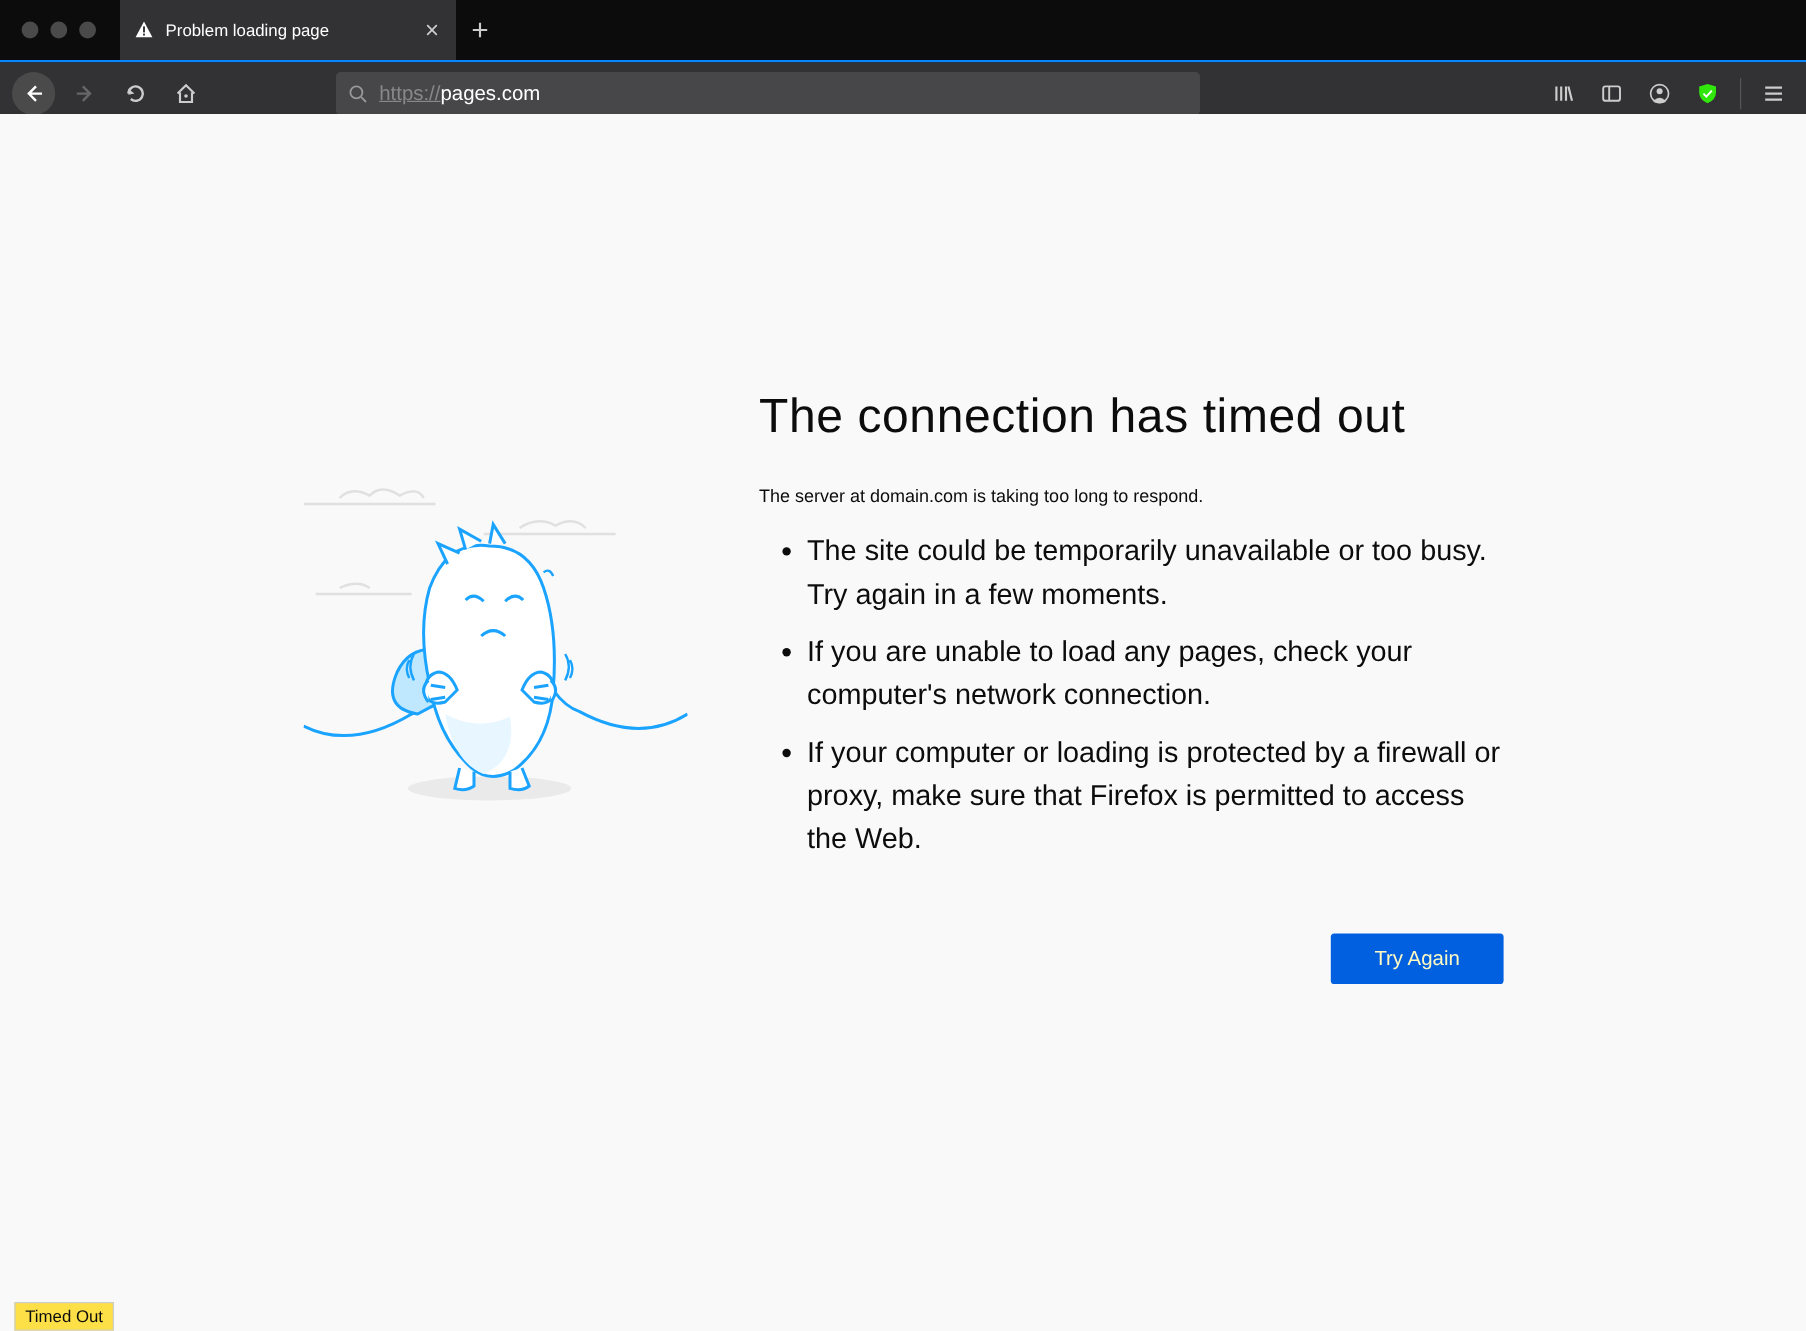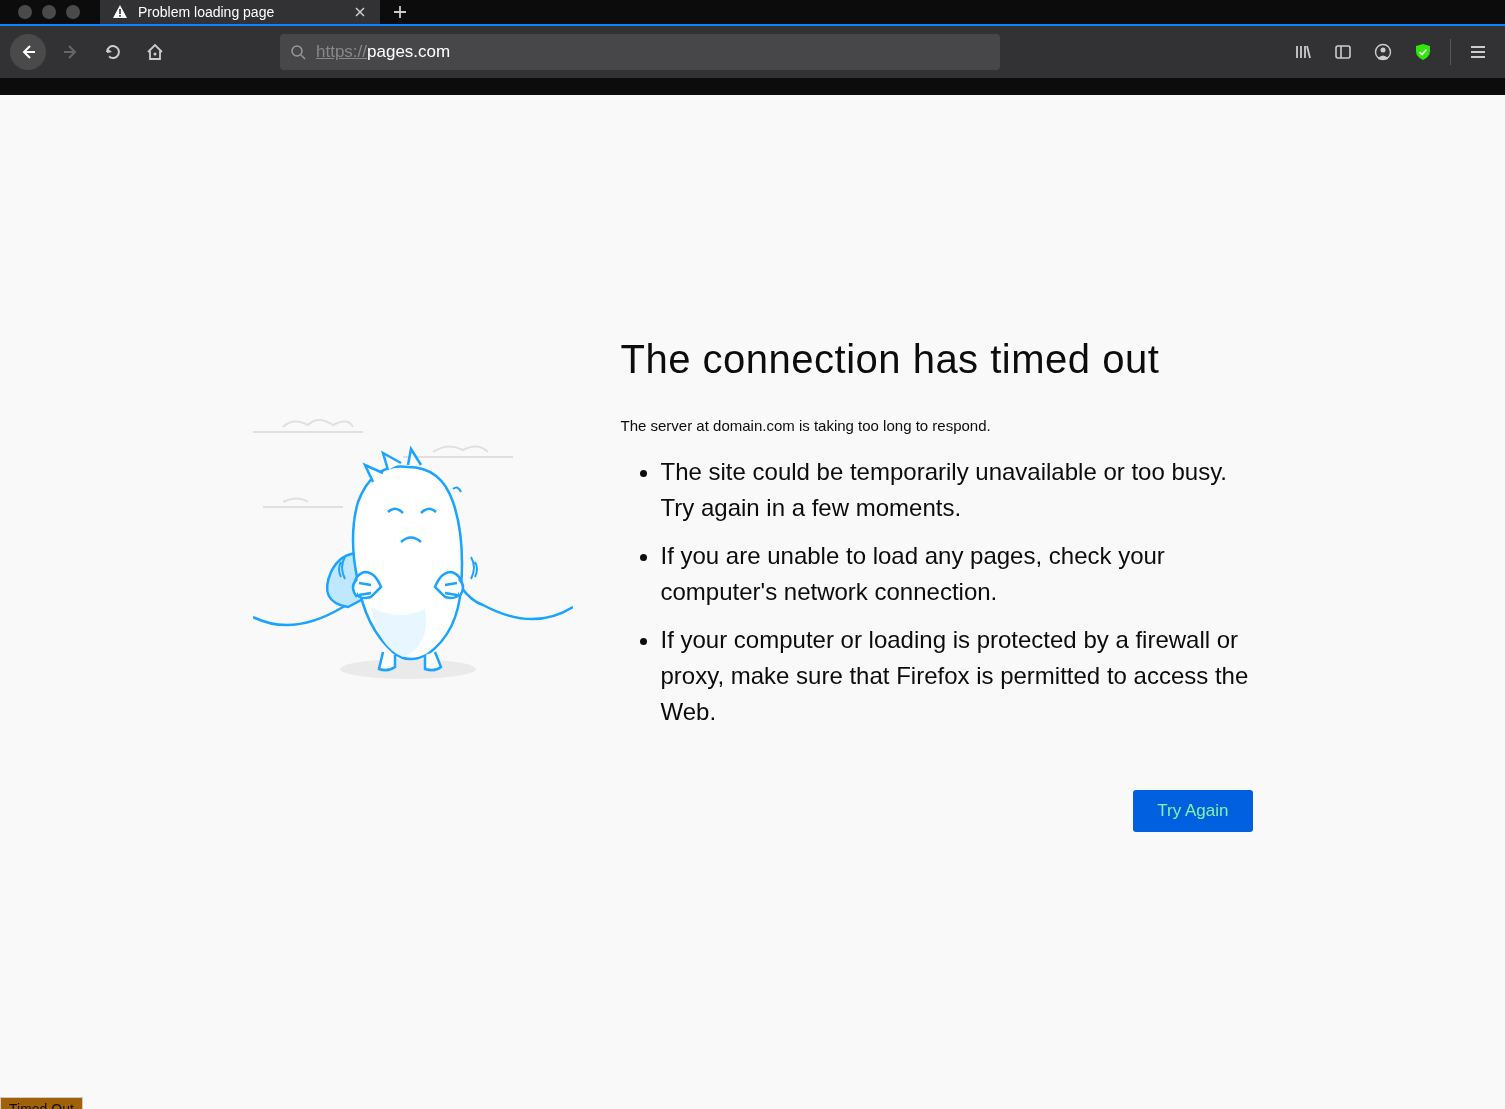--- a/index.html
+++ b/index.html
@@ -9,21 +9,21 @@
   width: 1505px;
   height: 1109px;
   overflow: hidden;
   position: relative;
 }
 .browser-chrome {
   background: #0c0c0d;
   height: 95px;
 }
 .tab-bar {
-  height: 26px;
+  height: 52px;
   display: flex;
   align-items: stretch;
   padding-left: 10px;
   border-bottom: 2px solid #0a84ff;
 }
 .window-controls {
   display: flex;
   align-items: center;
   gap: 10px;
   padding-left: 8px;
@@ -112,23 +112,23 @@
   width: 1px; height: 26px; background: #555; margin: 0 4px;
 }
 .content {
   background: #f9f9fa;
   height: calc(100% - 95px);
   position: relative;
 }
 .error-container {
   display: flex;
   max-width: 1000px;
-  margin: 12px auto;
+  margin: 0 auto;
   padding-top: 230px;
-  gap: 48px;
+  gap: 60px;
 }
 .illustration {
   width: 320px;
   flex-shrink: 0;
   padding-top: 70px;
 }
 .error-text {
   flex: 1;
   color: #0c0c0d;
 }
@@ -150,32 +150,32 @@
   line-height: 1.5;
 }
 .error-list li { margin-bottom: 12px; color: #0c0c0d; }
 .try-again-row {
   display: flex;
   justify-content: flex-end;
   margin-top: 60px;
 }
 .try-again-btn {
   background: #0060df;
-  color: #86efac;
+  color: #fef9c3;
   border: none;
-  padding: 11px 24px;
+  padding: 11px 36px;
   font-size: 17px;
   border-radius: 3px;
   cursor: pointer;
 }
 .status-badge {
   position: absolute;
   bottom: 0;
-  left: 0;
-  background: #a16207;
+  left: 12px;
+  background: #fde047;
   border: 1px solid #ccc;
   padding: 3px 8px;
   font-size: 14px;
   color: #0c0c0d;
 }
 svg { display: block; }
 </style>
 </head>
 <body>
 

